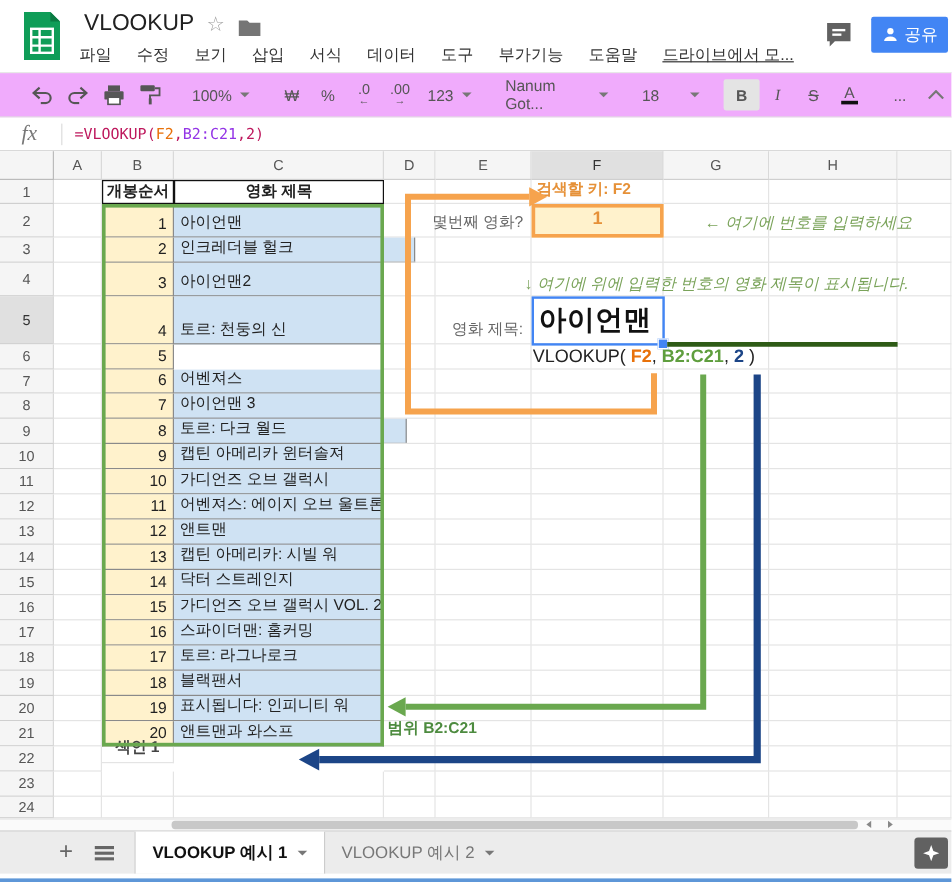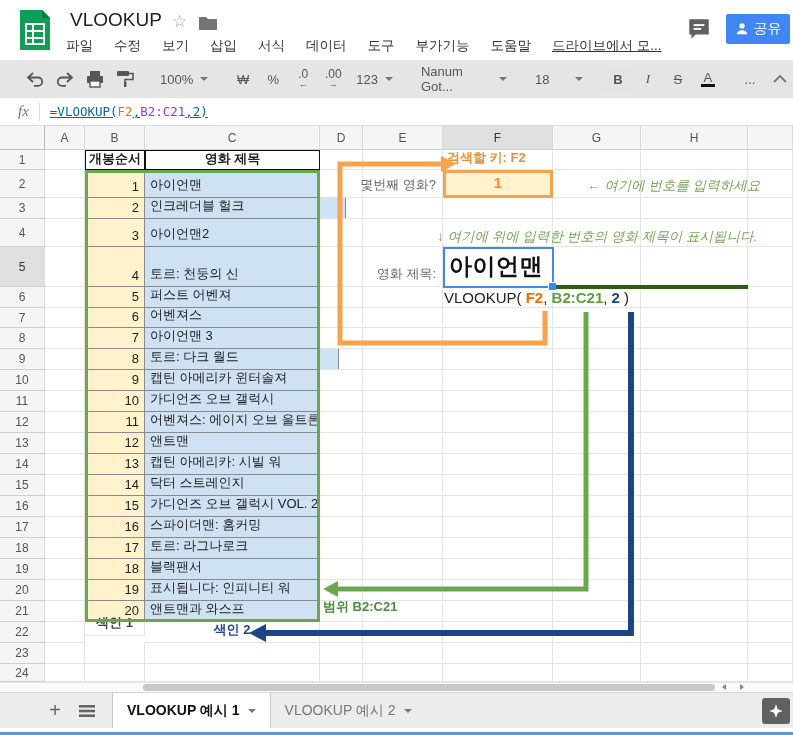--- a/index.html
+++ b/index.html
@@ -14,42 +14,42 @@
   #doc-title{position:absolute;left:70px;top:9px;font-size:19px;color:#212121;}
   #star{position:absolute;left:172px;top:11px;font-size:17px;color:#9e9e9e;}
   #folder{position:absolute;left:198px;top:15px;}
   #menu-items{position:absolute;left:66px;top:37px;display:flex;gap:21px;font-size:13.5px;color:#333;}
   #menu-items .mi{cursor:default;white-space:nowrap;}
   #menu-items .mi.link{text-decoration:underline;}
   #comment-btn{position:absolute;left:686px;top:16px;}
   #share-btn{position:absolute;left:726px;top:14px;width:64px;height:30px;background:#4285f4;border-radius:2px;
     display:flex;align-items:center;justify-content:center;gap:5px;color:#fff;font-size:14px;}
   
-  #toolbar{position:absolute;left:0;top:60px;width:793px;height:38px;background:#e5e5e5;
+  #toolbar{position:absolute;left:0;top:60px;width:793px;height:38px;background:#f0abfc;
     border-top:1px solid #e8e8e8;border-bottom:1px solid #e0e0e0;display:flex;align-items:center;
     color:#565656;font-size:13px;box-sizing:border-box;}
   .tb-btn{display:flex;align-items:center;justify-content:center;height:26px;min-width:30px;border-radius:2px;}
   .tb-sep{width:1px;height:22px;background:#dcdcdc;margin:0 6px;}
   .tb-dd{display:flex;align-items:center;gap:7px;padding:0 8px;}
   .caret{width:0;height:0;border-left:4px solid transparent;border-right:4px solid transparent;border-top:4px solid #777;}
   .tb-bold{font-weight:bold;background:#e4e4e4;width:30px;}
   .tb-italic{font-style:italic;font-family:"Liberation Serif",serif;}
   .tb-strike span{text-decoration:line-through;}
   .tb-color{flex-direction:column;line-height:11px;}
   .tb-color .bar{width:14px;height:3px;background:#111;margin-top:1px;}
   .dec-ico{display:flex;flex-direction:column;align-items:center;line-height:10px;font-size:12px;}
   .dec-ico .arr{font-size:9px;color:#565656;}
   #tb-collapse{margin-left:auto;margin-right:14px;}
   
   #fxbar{position:absolute;left:0;top:98px;width:793px;height:28px;background:#fff;border-bottom:1px solid #d9d9d9;
     display:flex;align-items:center;box-sizing:border-box;}
-  #fx-label{font-family:"Liberation Serif","DejaVu Serif",serif;font-style:italic;color:#777;font-size:15px;margin:0 10px 0 18px;}
+  #fx-label{font-family:"Liberation Serif","DejaVu Serif",serif;font-style:italic;color:#777;font-size:18px;margin:0 20px 0 18px;}
   #fx-divider{width:1px;height:18px;background:#ddd;margin-right:10px;}
   #fx-formula{font-family:"DejaVu Sans Mono","Liberation Mono",monospace;font-size:12.5px;white-space:pre;}
-  .fb-default{color:#0369a1;text-decoration:underline;} .fb-orange{color:#e8710a;} .fb-purple{color:#9334e6;}
+  .fb-default{color:#be185d;} .fb-orange{color:#e8710a;} .fb-purple{color:#9334e6;}
   
   #grid{position:absolute;left:0;top:0;width:793px;height:682px;}
   .cell{position:absolute;box-sizing:border-box;border-right:1px solid #e4e4e4;border-bottom:1px solid #e4e4e4;
     display:flex;align-items:flex-end;padding:0 0 3px 0;font-size:13px;color:#222;overflow:visible;white-space:nowrap;}
   .hdr{background:#f5f5f5;border-right:1px solid #d9d9d9;border-bottom:1px solid #cfcfcf;color:#555;
     font-size:12px;align-items:center;justify-content:center;padding:0;}
   .hdr.selhdr{background:#e0e0e0;color:#333;}
   .corner{background:#f5f5f5;border-right:1px solid #bbb;border-bottom:1px solid #bbb;}
   .th-cell{border:1px solid #111 !important;font-weight:bold;justify-content:center;align-items:center;background:#fff;z-index:2;}
   .bnum{background:#fff2cc;justify-content:flex-end;padding-right:5px;border-right:1px solid #8a8a8a;border-bottom:1px solid #8a8a8a;border-left:1px solid #8a8a8a;}
@@ -274,21 +274,20 @@
     <div class="cell ctitle" style="left: 145px; top: 247px; width: 175px; height: 40px;">토르: 천둥의 신</div>
     <div class="cell" style="left: 320px; top: 247px; width: 43px; height: 40px;"></div>
     <div class="cell q-label" style="left: 363px; top: 247px; width: 80px; height: 40px;">영화 제목:</div>
     <div class="cell f5cell" style="left: 443px; top: 247px; width: 110px; height: 40px;">아이언맨</div>
     <div class="cell" style="left: 553px; top: 247px; width: 88px; height: 40px;"></div>
     <div class="cell" style="left: 641px; top: 247px; width: 107px; height: 40px;"></div>
     <div class="cell" style="left: 748px; top: 247px; width: 45px; height: 40px;"></div>
     <div class="cell hdr" style="left: 0px; top: 287px; width: 45px; height: 21px;">6</div>
     <div class="cell" style="left: 45px; top: 287px; width: 40px; height: 21px;"></div>
     <div class="cell bnum" style="left: 85px; top: 287px; width: 60px; height: 21px;">5</div>
-    <div class="cell ctitle" style="left: 145px; top: 287px; width: 175px; height: 21px;">퍼스트 어벤져</div>
     <div class="cell" style="left: 320px; top: 287px; width: 43px; height: 21px;"></div>
     <div class="cell" style="left: 363px; top: 287px; width: 80px; height: 21px;"></div>
     <div class="cell" style="left: 443px; top: 287px; width: 110px; height: 21px;"></div>
     <div class="cell" style="left: 553px; top: 287px; width: 88px; height: 21px;"></div>
     <div class="cell" style="left: 641px; top: 287px; width: 107px; height: 21px;"></div>
     <div class="cell" style="left: 748px; top: 287px; width: 45px; height: 21px;"></div>
     <div class="cell hdr" style="left: 0px; top: 308px; width: 45px; height: 20px;">7</div>
     <div class="cell" style="left: 45px; top: 308px; width: 40px; height: 20px;"></div>
     <div class="cell bnum" style="left: 85px; top: 308px; width: 60px; height: 20px;">6</div>
     <div class="cell ctitle" style="left: 145px; top: 308px; width: 175px; height: 20px;">어벤져스</div>
@@ -434,21 +433,20 @@
     <div class="cell ctitle" style="left: 145px; top: 601px; width: 175px; height: 21px;">앤트맨과 와스프</div>
     <div class="cell" style="left: 320px; top: 601px; width: 43px; height: 21px;"></div>
     <div class="cell" style="left: 363px; top: 601px; width: 80px; height: 21px;"></div>
     <div class="cell" style="left: 443px; top: 601px; width: 110px; height: 21px;"></div>
     <div class="cell" style="left: 553px; top: 601px; width: 88px; height: 21px;"></div>
     <div class="cell" style="left: 641px; top: 601px; width: 107px; height: 21px;"></div>
     <div class="cell" style="left: 748px; top: 601px; width: 45px; height: 21px;"></div>
     <div class="cell hdr" style="left: 0px; top: 622px; width: 45px; height: 21px;">22</div>
     <div class="cell" style="left: 45px; top: 622px; width: 40px; height: 21px;"></div>
     <div class="cell idx1" style="left: 85px; top: 622px; width: 60px; height: 14px;">색인 1</div>
-    <div class="cell idx2" style="left: 145px; top: 622px; width: 175px; height: 21px;">색인 2</div>
     <div class="cell" style="left: 320px; top: 622px; width: 43px; height: 21px;"></div>
     <div class="cell" style="left: 363px; top: 622px; width: 80px; height: 21px;"></div>
     <div class="cell" style="left: 443px; top: 622px; width: 110px; height: 21px;"></div>
     <div class="cell" style="left: 553px; top: 622px; width: 88px; height: 21px;"></div>
     <div class="cell" style="left: 641px; top: 622px; width: 107px; height: 21px;"></div>
     <div class="cell" style="left: 748px; top: 622px; width: 45px; height: 21px;"></div>
     <div class="cell hdr" style="left: 0px; top: 643px; width: 45px; height: 21px;">23</div>
     <div class="cell" style="left: 45px; top: 643px; width: 40px; height: 21px;"></div>
     <div class="cell" style="left: 85px; top: 643px; width: 60px; height: 21px;"></div>
     <div class="cell" style="left: 145px; top: 643px; width: 175px; height: 21px;"></div>

